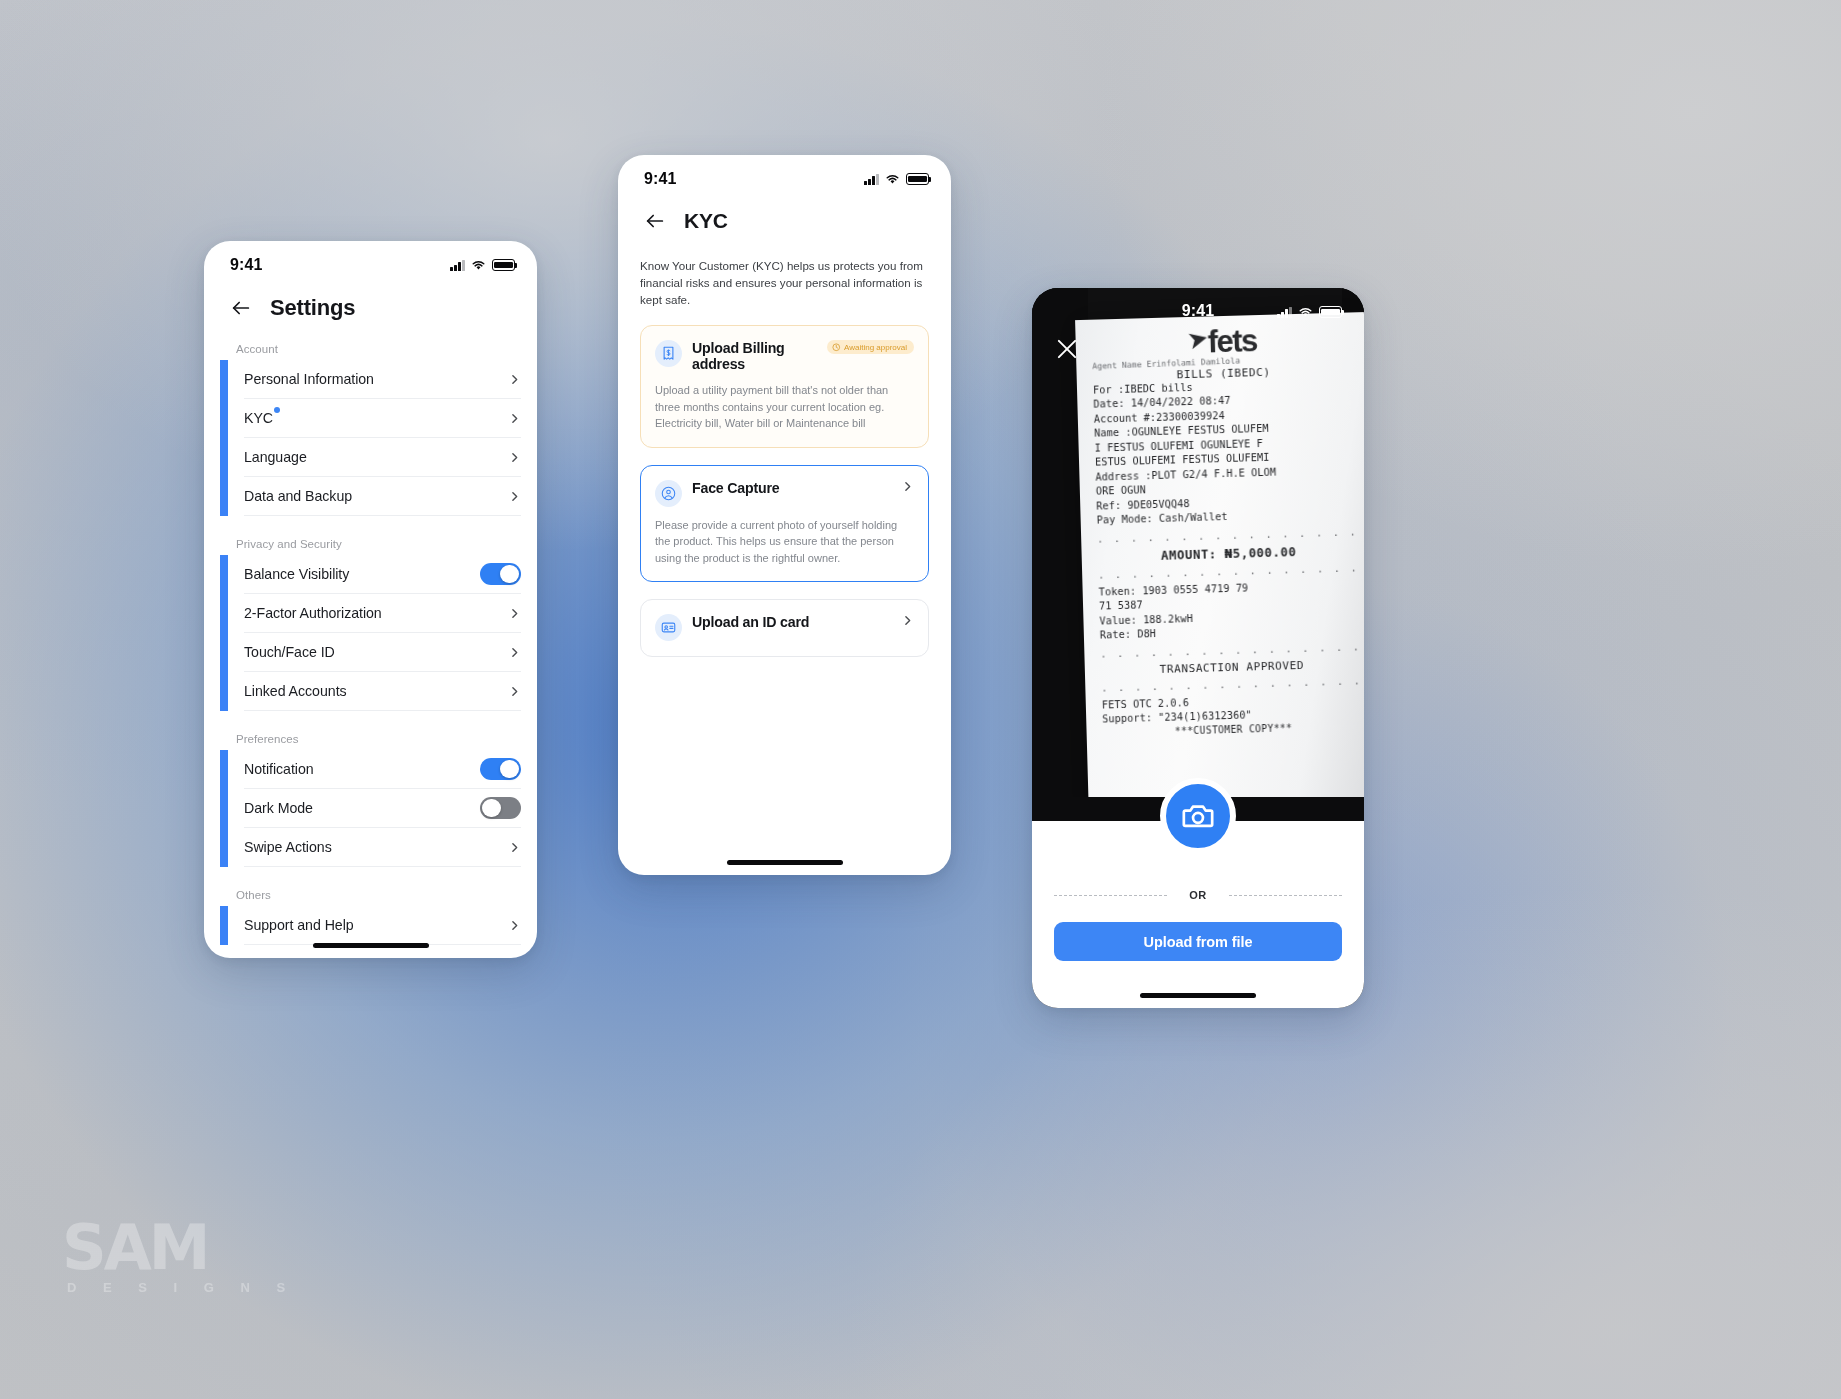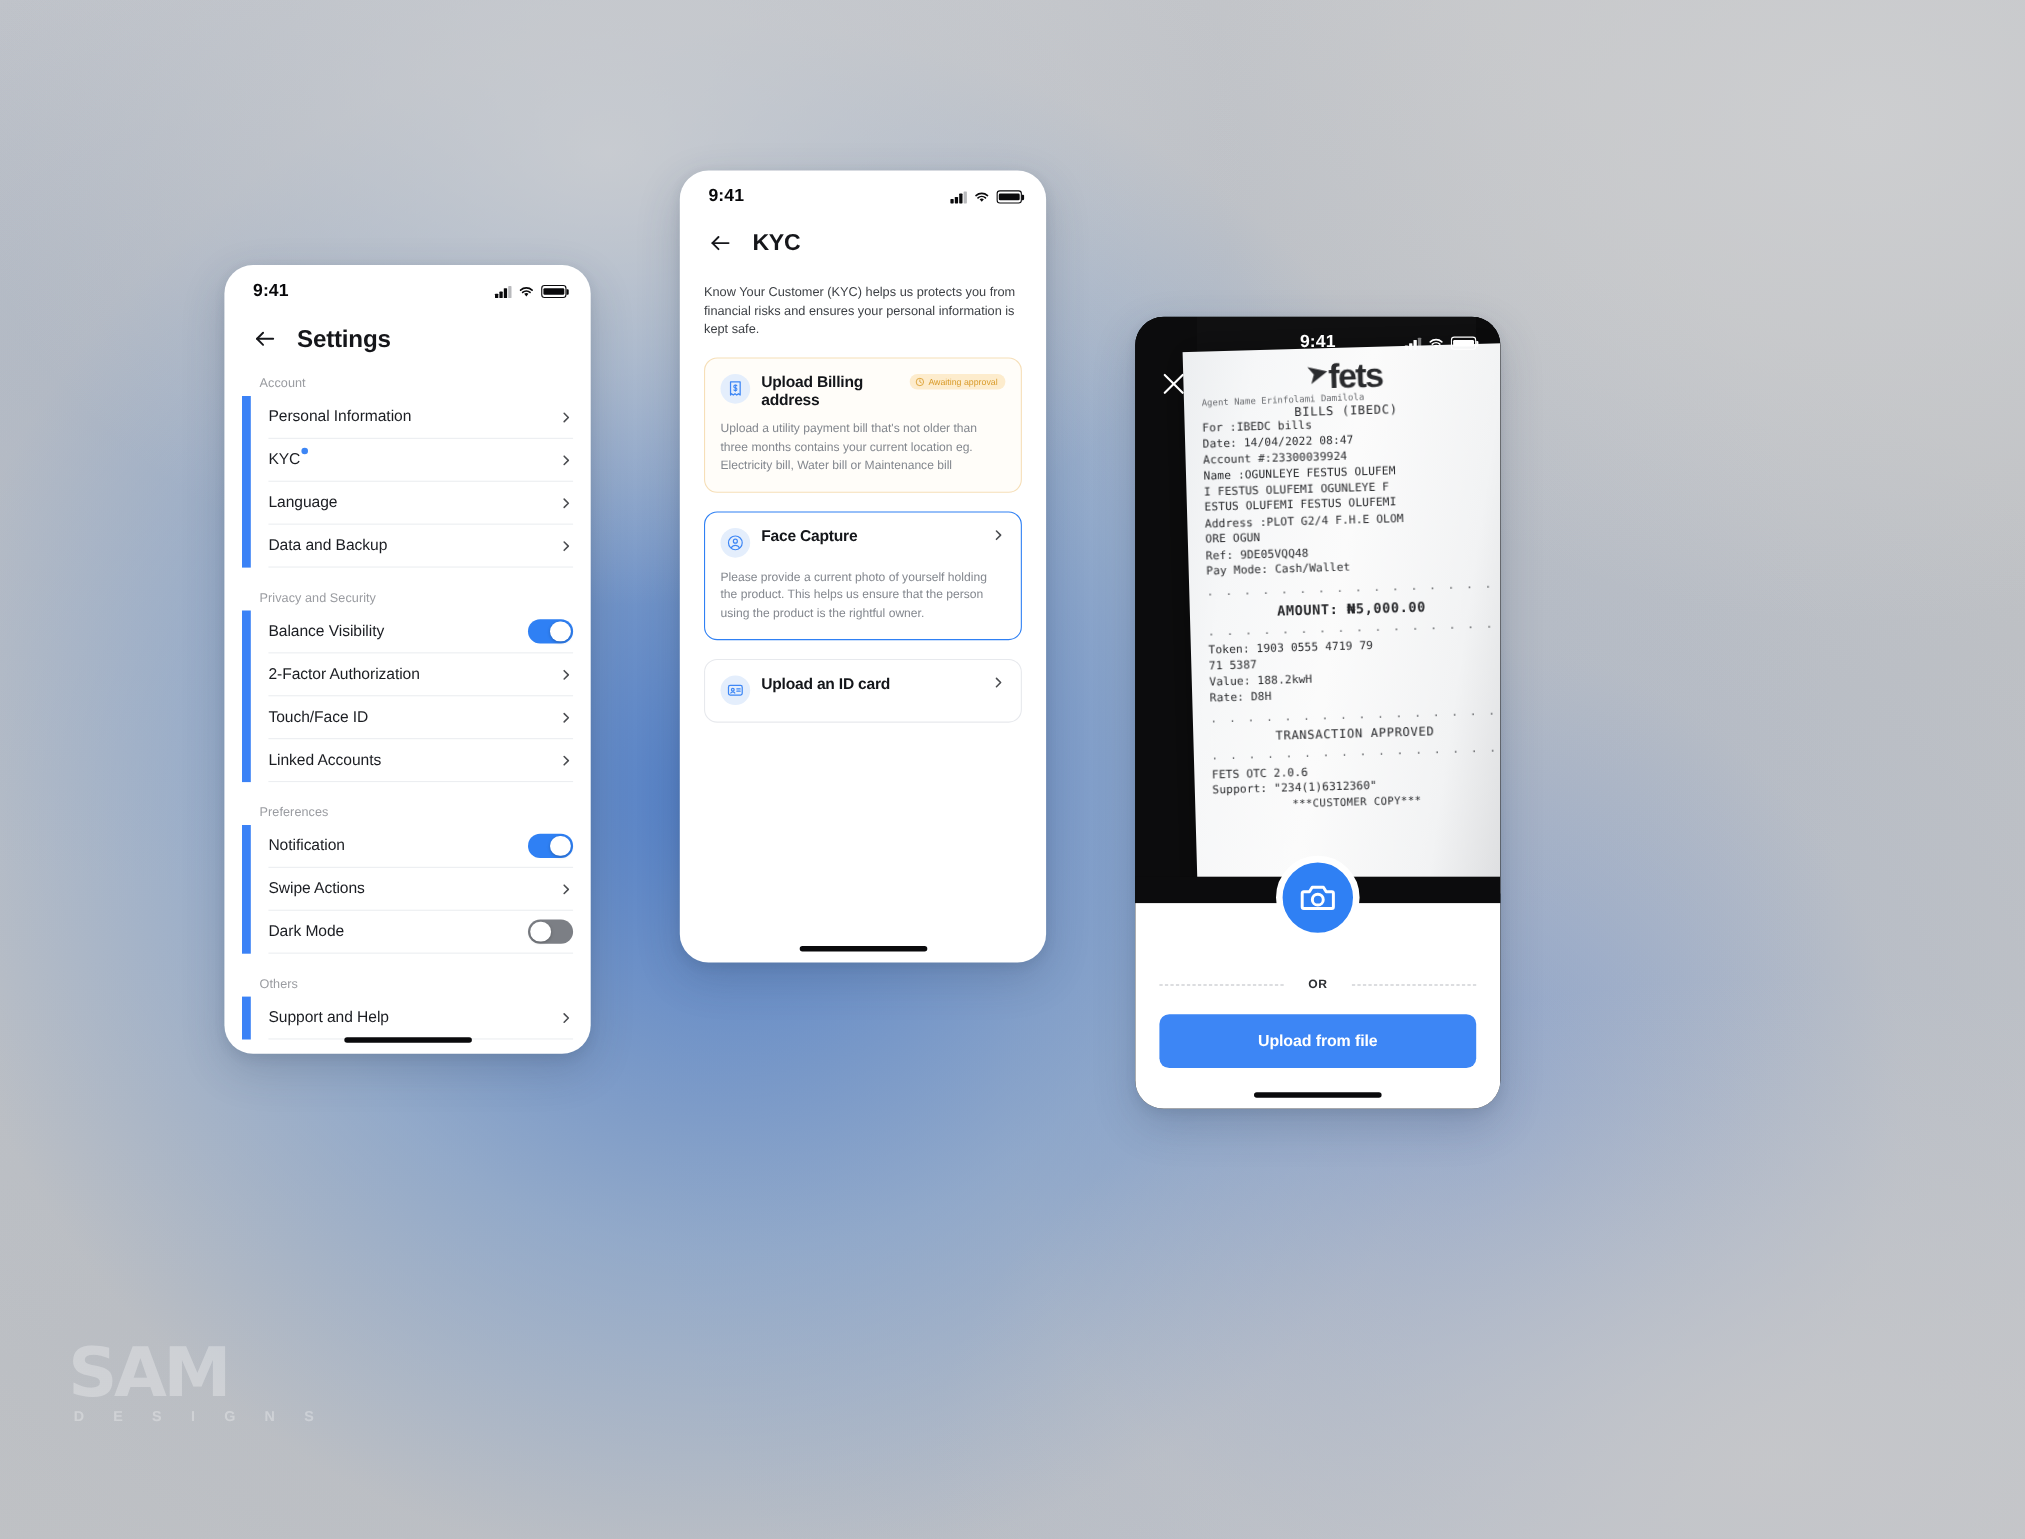--- a/index.html
+++ b/index.html
@@ -197,21 +197,21 @@
     cursor: pointer; z-index: 6;
   }
   .shutter svg { width: 34px; height: 34px; display: block; }
   .or-row {
     position: absolute; left: 22px; right: 22px; top: 68px;
     display: flex; align-items: center; gap: 22px;
   }
   .or-row .dash { flex: 1 1 auto; border-top: 1.3px dashed #b9bcc1; }
   .or-row .or-text { font-size: 11px; font-weight: 700; color: #2c2e32; letter-spacing: 0.4px; }
   .upload-btn {
-    position: absolute; left: 22px; right: 22px; top: 101px; height: 49px;
+    position: absolute; left: 22px; right: 22px; top: 101px; height: 39px;
     background: #3d86f5; border-radius: 9px; color: #fff;
     font-size: 14.5px; font-weight: 700; letter-spacing: -0.1px;
     display: flex; align-items: center; justify-content: center; cursor: pointer;
   }
 </style>
 </head>
 <body>
 
 <div id="bg"></div>
 <div id="bg-sheen"></div>
@@ -333,31 +333,31 @@
     <div class="group">
       <div class="group-label">Preferences</div>
       <div class="group-items">
         <div class="row">
           <span class="row-label">Notification</span>
           <span class="toggle on">
               <span class="knob"></span>
             </span>
         </div>
         <div class="row">
-          <span class="row-label">Swipe Actions</span>
-          <span class="chev">
-              <svg viewBox="0 0 24 24" fill="none" stroke="#2b2d32" stroke-width="2.6" stroke-linecap="round" stroke-linejoin="round">
-                <polyline points="9,5 16,12 9,19"></polyline>
-              </svg>
-            </span>
-        </div>
-        <div class="row">
           <span class="row-label">Dark Mode</span>
           <span class="toggle off">
               <span class="knob"></span>
+            </span>
+        </div>
+        <div class="row">
+          <span class="row-label">Swipe Actions</span>
+          <span class="chev">
+              <svg viewBox="0 0 24 24" fill="none" stroke="#2b2d32" stroke-width="2.6" stroke-linecap="round" stroke-linejoin="round">
+                <polyline points="9,5 16,12 9,19"></polyline>
+              </svg>
             </span>
         </div>
       </div>
     </div>
 
     <div class="group">
       <div class="group-label">Others</div>
       <div class="group-items">
         <div class="row">
           <span class="row-label">Support and Help</span>

